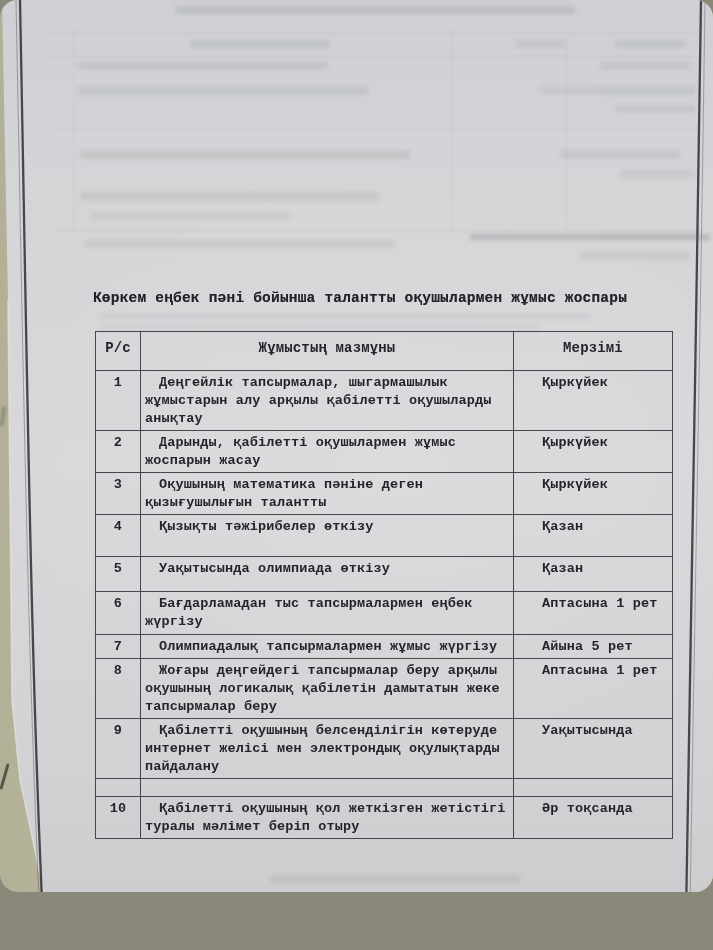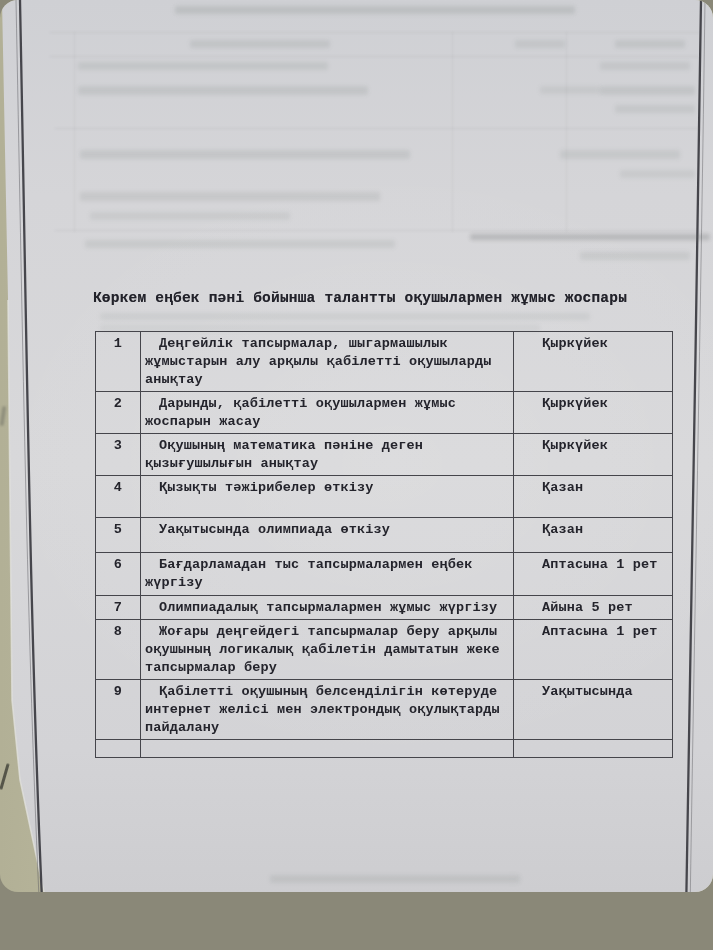--- a/index.html
+++ b/index.html
@@ -111,37 +111,42 @@
 
   <div class="doc-title">Көркем еңбек пәні бойынша талантты оқушылармен жұмыс жоспары</div>
 
   <table class="plan">
     <colgroup>
       <col style="width:45px">
         <col style="width:373px">
         <col style="width:159px">
     </colgroup>
     <tbody>
+        <tr style="height:39px">
+      <th class="h">Р/с</th>
+      <th class="h">Жұмыстың  мазмұны</th>
+      <th class="h">Мерзімі</th>
+    </tr>
     <tr style="height:58px">
       <td class="num">1</td>
       <td class="content">Деңгейлік тапсырмалар, шыгармашылык
 жұмыстарын алу арқылы қабілетті оқушыларды
 анықтау</td>
       <td class="term">Қыркүйек</td>
     </tr>
     <tr style="height:40px">
       <td class="num">2</td>
       <td class="content">Дарынды, қабілетті оқушылармен жұмыс
 жоспарын жасау</td>
       <td class="term">Қыркүйек</td>
     </tr>
     <tr style="height:35px">
       <td class="num">3</td>
       <td class="content">Оқушының математика пәніне деген
-қызығушылығын анықтау</td>
+қызығушылығын талантты</td>
       <td class="term">Қыркүйек</td>
     </tr>
     <tr style="height:42px">
       <td class="num">4</td>
       <td class="content">Қызықты тәжірибелер өткізу</td>
       <td class="term">Қазан</td>
     </tr>
     <tr style="height:35px">
       <td class="num">5</td>
       <td class="content">Уақытысында олимпиада өткізу</td>
@@ -170,16 +175,22 @@
       <td class="content">Қабілетті оқушының  белсенділігін көтеруде
 интернет желісі мен электрондық  оқулықтарды
 пайдалану</td>
       <td class="term">Уақытысында</td>
     </tr>
     <tr style="height:18px">
       <td class="num"></td>
       <td class="content"></td>
       <td class="term"></td>
     </tr>
+    <tr style="height:41px">
+      <td class="num">10</td>
+      <td class="content">Қабілетті оқушының қол жеткізген жетістігі
+туралы мәлімет беріп отыру</td>
+      <td class="term">Әр тоқсанда</td>
+    </tr>
   </tbody>
     </table>
 
 </div>
 
 </body></html>

